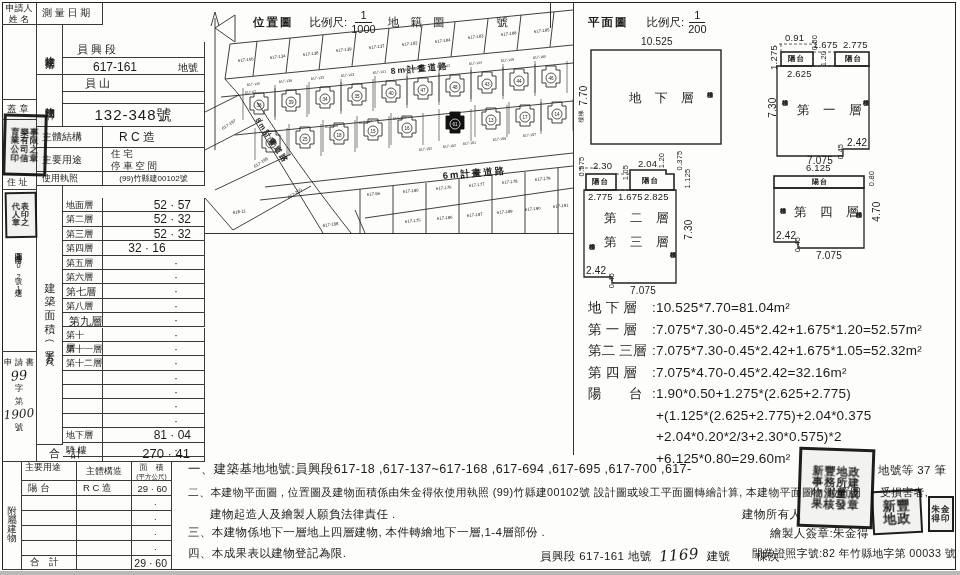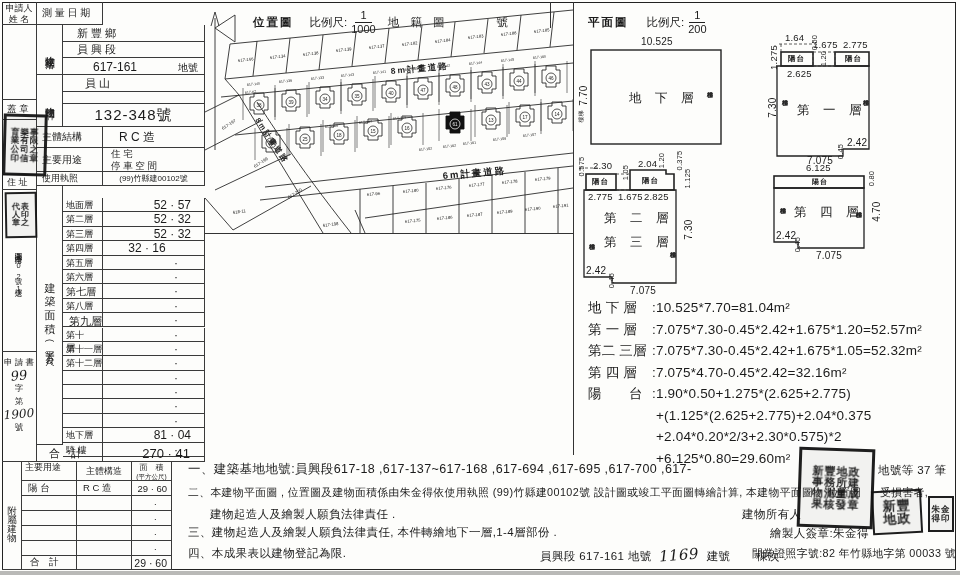--- a/index.html
+++ b/index.html
@@ -60,21 +60,20 @@
       <div class="hand" style="font-size:12px;transform:rotate(-5deg);">1900</div>
       <div>號</div>
     </div>
   </div>
 
   <div class="cell spread" style="left:37px;top:2px;width:66px;height:23px;font-size:10px;">測 量 日 期</div>
 
   <div class="cell cen" style="left:37px;top:25px;width:26px;height:50px;">
     <div class="vtext" style="font-size:10px;letter-spacing:1px;">建物座落</div>
   </div>
-  <div class="cell spread" style="left:63px;top:25px;width:142px;height:17px;font-size:11px;padding:0 14px;">新 豐 鄉</div>
   <div class="cell spread" style="left:63px;top:42px;width:142px;height:16px;font-size:11px;padding:0 14px;">員 興 段</div>
   <div class="cell" style="left:63px;top:58px;width:142px;height:17px;">
     <span style="position:absolute;left:30px;top:2px;font-size:12px;">617-161</span>
     <span style="position:absolute;right:6px;top:3px;font-size:10px;">地號</span>
   </div>
 
   <div class="cell cen" style="left:37px;top:75px;width:26px;height:52px;">
     <div class="vtext" style="font-size:10px;letter-spacing:1px;">建物門牌</div>
   </div>
   <div class="cell spread" style="left:63px;top:75px;width:142px;height:17px;font-size:11px;padding:0 22px;">員  山</div>
@@ -436,21 +435,21 @@
   </div>
 
   <div class="abs" style="left:765px;top:32px;width:130px;height:132px;">
     <svg width="130" height="132" viewBox="0 0 130 132">
       <path d="M12,34 H104 V117 H78 V124 H12 Z" fill="none" stroke="#222" stroke-width="1.3"></path>
       <rect x="16" y="20" width="32" height="14" fill="none" stroke="#222" stroke-width="1.6"></rect>
       <rect x="70" y="20" width="34" height="14" fill="none" stroke="#222" stroke-width="1.6"></rect>
       <path d="M48,20 H70 M48,34 H70 M48,20 V34 M70,20 V34" fill="none" stroke="#333" stroke-width="0.8" stroke-dasharray="3,2"></path>
       <path d="M14,12 H50 M16,12 V20" fill="none" stroke="#333" stroke-width="0.8" stroke-dasharray="3,2"></path>
     </svg>
-    <span class="dim" style="left:20px;top:0px;">1.64</span>
+    <span class="dim" style="left:20px;top:0px;">0.91</span>
     <span class="dim r90" style="left:42px;top:6px;font-size:7.5px;">0.50</span>
     <span class="dim" style="left:48px;top:7px;">1.675</span>
     <span class="dim" style="left:78px;top:7px;">2.775</span>
     <span class="dim r90" style="left:-4px;top:20px;">1.275</span>
     <span class="balc" style="left:23px;top:22px;">陽台</span>
     <span class="dim r90" style="left:51px;top:22px;font-size:7.5px;">1.20</span>
     <span class="balc" style="left:80px;top:22px;">陽台</span>
     <span class="dim" style="left:22px;top:36px;">2.625</span>
     <span class="dim r90" style="left:-3px;top:70px;font-size:10px;">7.30</span>
     <div class="planlbl" style="left:32px;top:70px;">第 一 層</div>
@@ -519,21 +518,21 @@
       <div class="calcline"><span class="calclab"></span><span> </span><span>+6.125*0.80=29.60m²</span></div>
     </div>
 
   <div class="note" style="left:188px;top:461px;font-size:12.5px;">一、建築基地地號:員興段617-18 ,617-137~617-168 ,617-694 ,617-695 ,617-700 ,617-</div>
   <div class="note" style="left:878px;top:463px;font-size:11.5px;">地號等 37 筆</div>
   <div class="note" style="left:188px;top:486px;font-size:10.8px;">二、本建物平面圖 , 位置圖及建物面積係由朱金得依使用執照  (99)竹縣建00102號  設計圖或竣工平面圖轉繪計算, 本建物平面圖 、位置圖</div>
   <div class="note" style="left:880px;top:486px;font-size:10.8px;">受損害者,</div>
   <div class="note" style="left:210px;top:507px;">建物起造人及繪製人願負法律責任 .</div>
   <div class="note" style="left:742px;top:507px;">建物所有人</div>
   <div class="note" style="left:770px;top:526px;">繪製人簽章:朱金得</div>
-  <div class="note" style="left:188px;top:525px;">三、建物起造人及繪製人願負法律責任, 本件轉繪地下一層,1-4層部份 .</div>
+  <div class="note" style="left:188px;top:525px;">三、本建物係地下一層地上四層建物, 本件轉繪地下一層,1-4層部份 .</div>
   <div class="note" style="left:188px;top:546px;">四、本成果表以建物登記為限.</div>
   <div class="note" style="left:540px;top:546px;">
     <span>員興段 617-161 地號</span>
     <span class="hand" style="font-size:15px;margin:0 4px;display:inline-block;transform:rotate(-4deg);">1169</span>
     <span>建號</span>
     <span style="margin-left:22px;">棟次 .</span>
   </div>
   <div class="note" style="left:752px;top:547px;font-size:10.8px;">開業證照字號:82 年竹縣地字第 00033 號</div>
 
   <div id="seal-left1" class="seal" style="left:3px;top:114px;width:44px;height:62px;border:3px solid #141414;font-size:8.5px;transform:rotate(1.5deg);">

